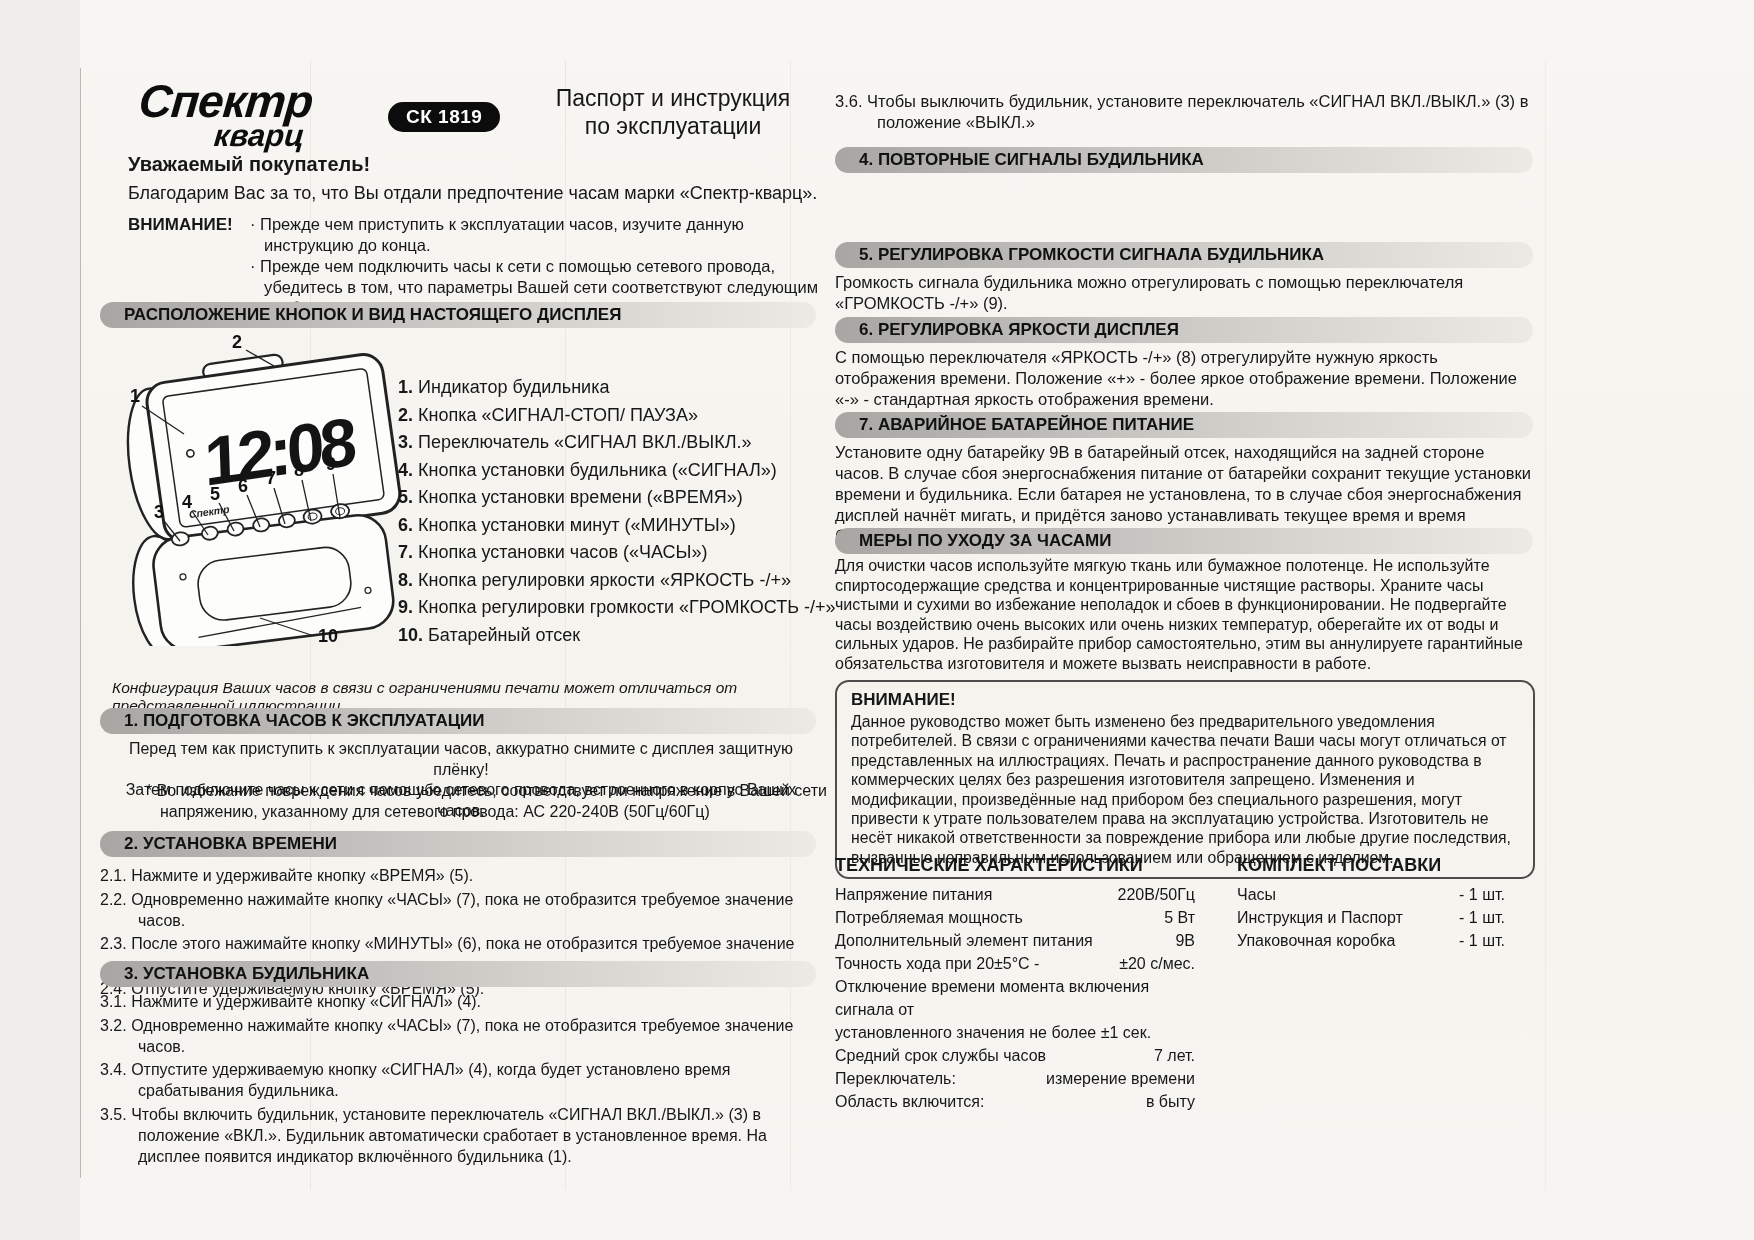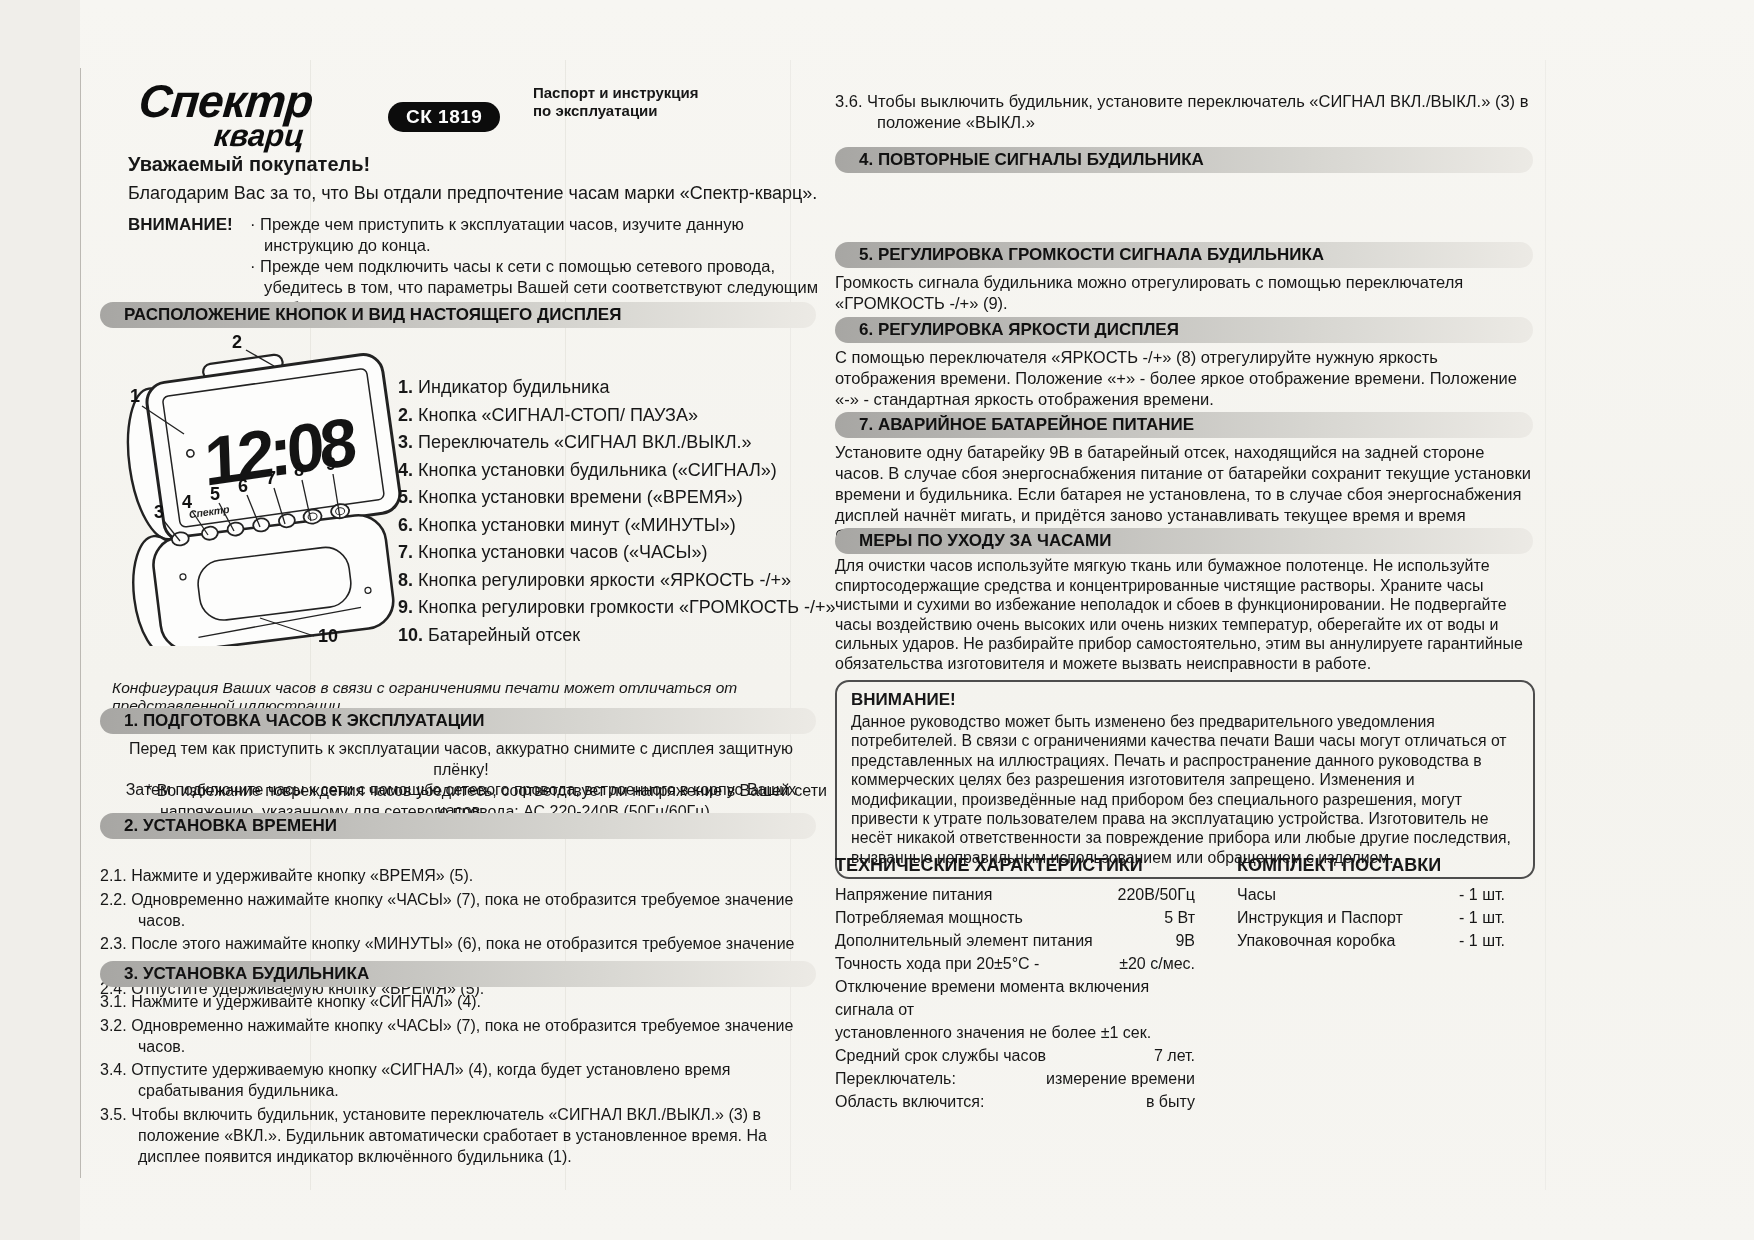--- a/index.html
+++ b/index.html
@@ -10,21 +10,21 @@
   .edge-strip{left:0;top:0;width:80px;height:100%;background:#f0eeea;}
   .edge-line{left:80px;top:68px;width:1px;height:1110px;background:#bcb9b3;}
   .fold{top:60px;width:1px;height:1130px;background:#dedcd6;opacity:.55;}
 
   
   .logo{transform:skewX(-5deg);line-height:1;}
   .logo .l1{font-size:46px;font-weight:bold;font-style:italic;letter-spacing:-1px;color:#0d0d0d;}
   .logo .l2{font-size:31px;font-weight:bold;font-style:italic;margin:-4px 0 0 78px;color:#0d0d0d;}
   .badge{background:#0c0c0c;color:#fdfdfd;font-weight:bold;font-size:19px;
          padding:4px 18px;border-radius:17px;letter-spacing:.5px;}
-  .doc-title{font-size:15px;font-weight:bold;line-height:1.22;}
+  .doc-title{font-size:23px;font-weight:normal;text-align:center;line-height:1.22;}
 
   .h-greet{font-size:20px;font-weight:bold;}
   .greet{font-size:18px;}
   .attn{display:flex;font-size:16.5px;line-height:21px;}
   .attn .lbl{font-weight:bold;width:122px;flex:0 0 122px;font-size:17px;}
   .attn .bullets{flex:1;}
   .attn .b{padding-left:14px;text-indent:-14px;}
 
   
   .sec-bar{height:26px;border-radius:13px;display:flex;align-items:center;
@@ -168,21 +168,21 @@
 
   <div class="abs cfg-note" style="left:112px;top:679px;width:706px;">Конфигурация Ваших часов в связи с ограничениями печати может отличаться от представленной иллюстрации.</div>
 
   <div class="abs sec-bar" style="left:100px;top:708px;width:716px;">
     <span>1. ПОДГОТОВКА ЧАСОВ К ЭКСПЛУАТАЦИИ</span>
   </div>
   <div class="abs body-l pre" style="left:100px;top:739px;width:722px;">Перед тем как приступить к эксплуатации часов, аккуратно снимите с дисплея защитную плёнку!
 Затем подключите часы к сети с помощью сетевого провода, встроенного в корпус Ваших часов.</div>
   <div class="abs star" style="left:146px;top:781px;width:670px;">* Во избежание повреждения часов убедитесь, соответствует ли напряжение в Вашей сети напряжению, указанному для сетевого провода: АС 220-240В (50Гц/60Гц)</div>
 
-  <div class="abs sec-bar" style="left:100px;top:813px;width:716px;text-align:center;">
+  <div class="abs sec-bar" style="left:100px;top:831px;width:716px;text-align:center;">
     <span>2. УСТАНОВКА ВРЕМЕНИ</span>
   </div>
   <div class="abs steps" style="left:100px;top:865px;width:726px;">
     <div class="it">2.1. Нажмите и удерживайте кнопку «ВРЕМЯ» (5).</div>
     <div class="it">2.2. Одновременно нажимайте кнопку «ЧАСЫ» (7), пока не отобразится требуемое значение часов.</div>
     <div class="it">2.3. После этого нажимайте кнопку «МИНУТЫ» (6), пока не отобразится требуемое значение минут.</div>
     <div class="it">2.4. Отпустите удерживаемую кнопку «ВРЕМЯ» (5).</div>
   </div>
 
   <div class="abs sec-bar" style="left:100px;top:961px;width:716px;">

